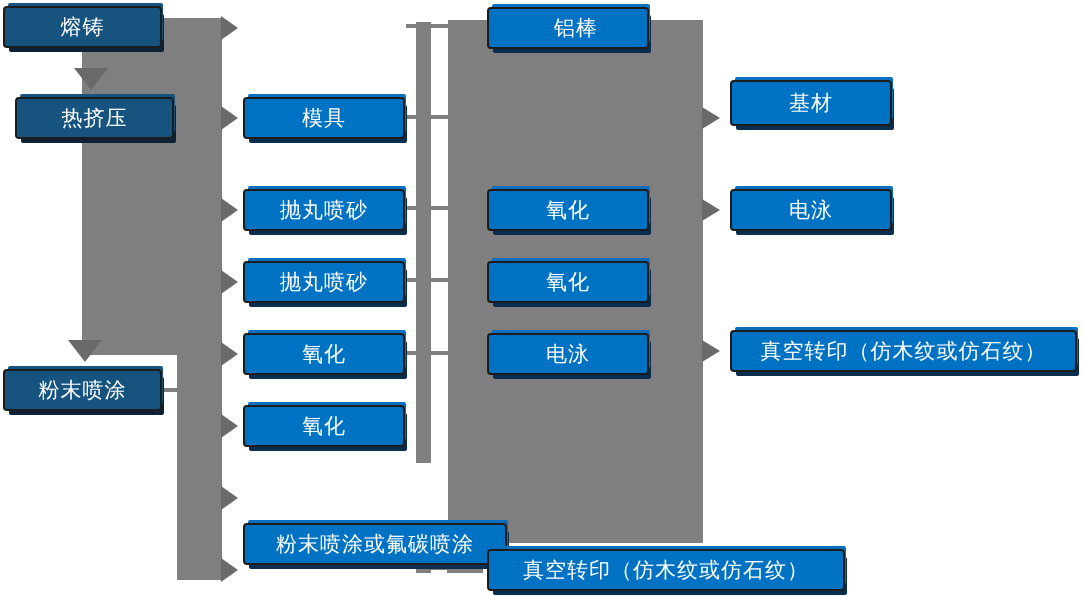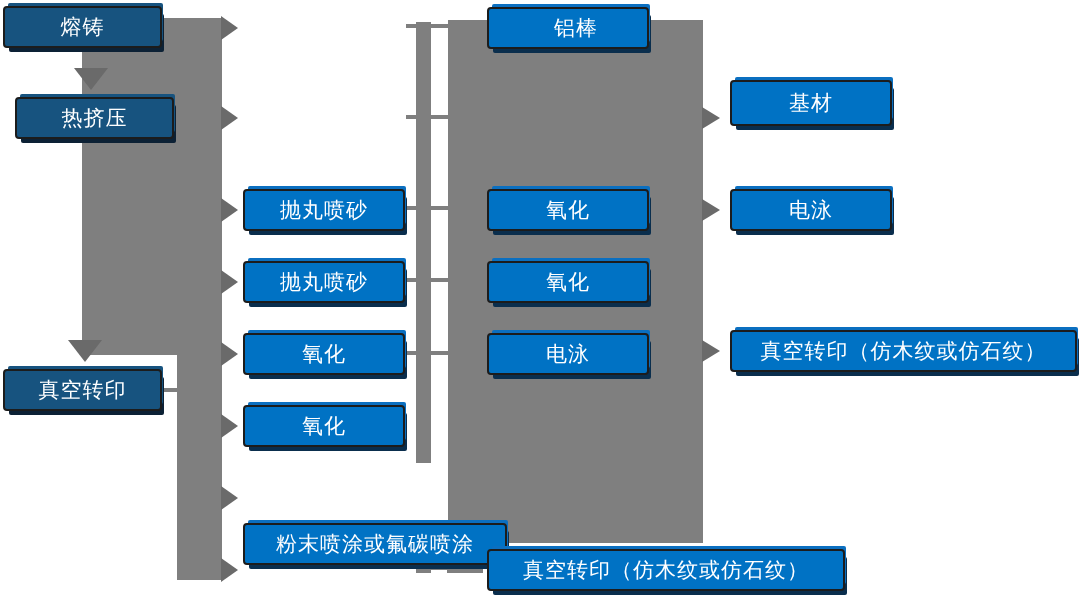--- a/index.html
+++ b/index.html
@@ -86,22 +86,23 @@
 
   <div class="arrow-right" style="left:702px; top:107px; width:18px; height:22px;"></div>
   <div class="arrow-right" style="left:702px; top:199px; width:18px; height:22px;"></div>
   <div class="arrow-right" style="left:702px; top:340px; width:18px; height:22px;"></div>
 
   <div class="arrow-down" style="left:74px; top:68px;  width:34px; height:22px;"></div>
   <div class="arrow-down" style="left:68px; top:340px; width:34px; height:22px;"></div>
 
   <div class="node dark" style="left:3px; top:6px;   width:159px; height:42px;">熔铸</div>
   <div class="node dark" style="left:3px; top:97px;  width:159px; height:42px;margin-left:12px;">热挤压</div>
-  <div class="node dark" style="left:3px; top:369px; width:159px; height:42px;">真空转印</div>
+  <div class="node dark" style="left:3px; top:369px; width:159px; height:42px;">粉末喷涂</div>
 
+  <div class="node" style="left:243px; top:97px;  width:162px; height:42px;">模具</div>
   <div class="node" style="left:243px; top:189px; width:162px; height:42px;">抛丸喷砂</div>
   <div class="node" style="left:243px; top:261px; width:162px; height:42px;">抛丸喷砂</div>
   <div class="node" style="left:243px; top:333px; width:162px; height:42px;">氧化</div>
   <div class="node" style="left:243px; top:405px; width:162px; height:42px;">氧化</div>
   <div class="node" style="left:243px; top:477px; width:264px; height:42px;margin-top:46px;">粉末喷涂或氟碳喷涂</div>
 
   <div class="node" style="left:487px; top:7px;   width:162px; height:42px;padding-left:16px;">铝棒</div>
   <div class="node" style="left:487px; top:189px; width:162px; height:42px;">氧化</div>
   <div class="node" style="left:487px; top:261px; width:162px; height:42px;">氧化</div>
   <div class="node" style="left:487px; top:333px; width:162px; height:42px;">电泳</div>

